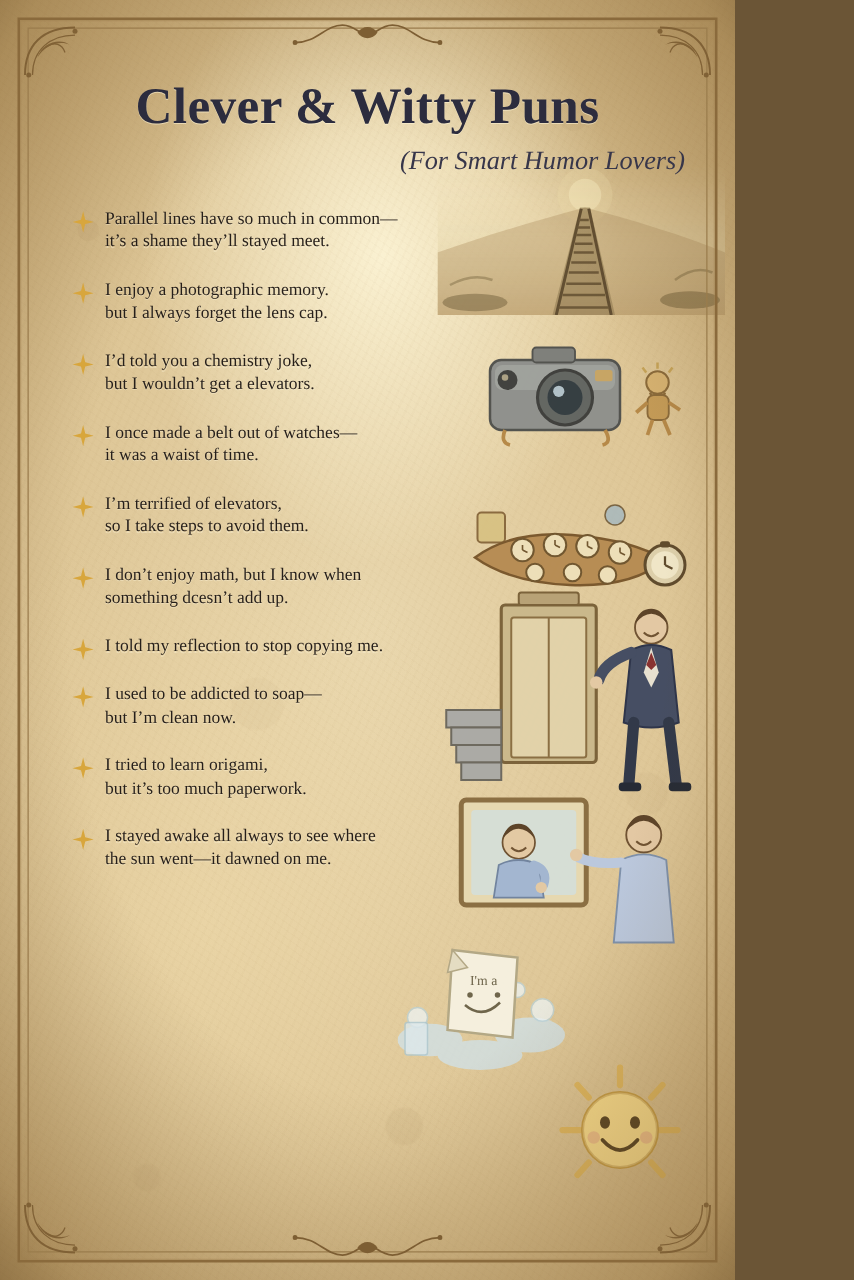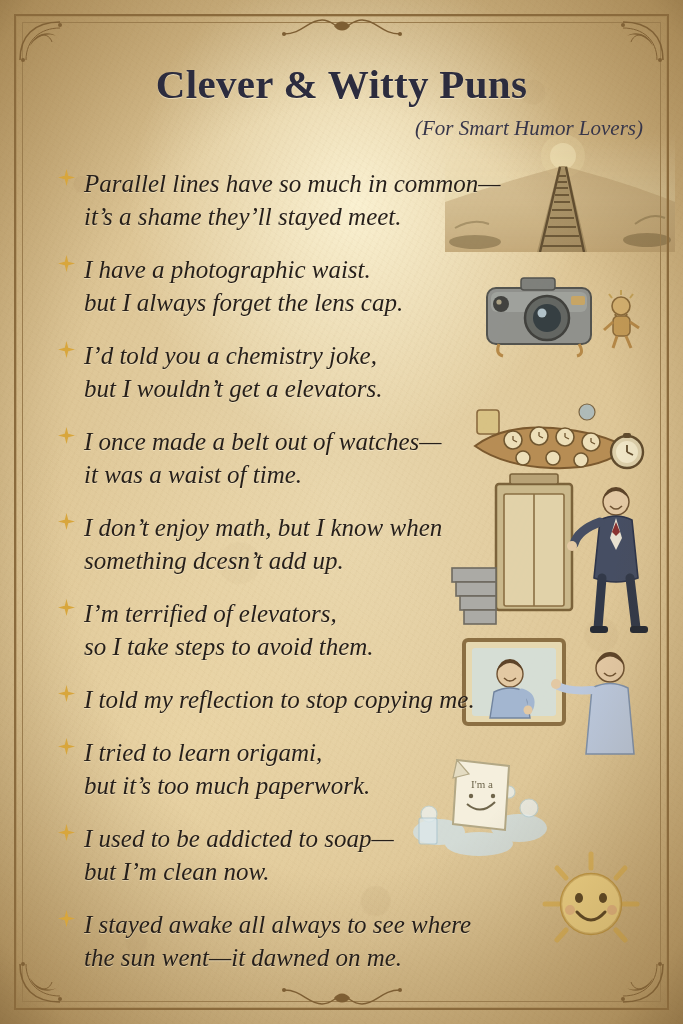--- a/index.html
+++ b/index.html
@@ -2,21 +2,21 @@
 <html><head>
 <meta charset="utf-8">
 <style>
   html, body {
     margin: 0;
     padding: 0;
     background: #6b5536;
   }
   .page {
     position: relative;
-    width: 683px;
+    width: 588px;
     height: 1024px;
     overflow: hidden;
     font-family: "Liberation Serif", serif;
     
     background:
       radial-gradient(ellipse 60% 45% at 52% 22%, rgba(255,245,210,0.75) 0%, rgba(255,240,200,0.0) 62%),
       radial-gradient(ellipse 70% 55% at 30% 70%, rgba(236,212,160,0.55) 0%, rgba(236,212,160,0) 65%),
       radial-gradient(ellipse 90% 80% at 50% 50%, #e8d5aa 0%, #dcc391 45%, #c9a86f 78%, #a9study 100%),
       linear-gradient(160deg, #e3cfa3 0%, #d9c290 40%, #c6a570 75%, #b08f5c 100%);
     background-color: #d8c characters;
@@ -116,24 +116,23 @@
   }
   .puns {
     margin-top: 26px;
     padding-left: 18px;
   }
   .pun {
     position: relative;
     margin-bottom: 20px;
     padding-left: 26px;
     color: #261f1a;
-    font-size: 25px;
+    font-size: 14px;
     line-height: 1.32;
     text-shadow: 0 1px 0 rgba(255,248,222,.4);
-    font-style: italic;
   }
   .pun .line1 { display: block; }
   .pun .line2 { display: block; }
   .spark {
     position: absolute;
     left: 0; top: 1px;
     width: 17px; height: 19px;
     color: #d8a63c;
   }
   
@@ -405,71 +404,71 @@
         <svg class="spark" viewBox="0 0 20 20">
             <path d="M10 0 L12 8 L20 10 L12 12 L10 20 L8 12 L0 10 L8 8 Z" fill="currentColor"></path>
           </svg>
         <span class="line1">Parallel lines have so much in common—</span>
         <span class="line2">it’s a shame they’ll stayed meet.</span>
       </div>
       <div class="pun">
         <svg class="spark" viewBox="0 0 20 20">
             <path d="M10 0 L12 8 L20 10 L12 12 L10 20 L8 12 L0 10 L8 8 Z" fill="currentColor"></path>
           </svg>
-        <span class="line1">I have a photographic waist.</span>
+        <span class="line1">I enjoy a photographic memory.</span>
         <span class="line2">but I always forget the lens cap.</span>
       </div>
       <div class="pun">
         <svg class="spark" viewBox="0 0 20 20">
             <path d="M10 0 L12 8 L20 10 L12 12 L10 20 L8 12 L0 10 L8 8 Z" fill="currentColor"></path>
           </svg>
         <span class="line1">I’d told you a chemistry joke,</span>
         <span class="line2">but I wouldn’t get a elevators.</span>
       </div>
       <div class="pun">
         <svg class="spark" viewBox="0 0 20 20">
             <path d="M10 0 L12 8 L20 10 L12 12 L10 20 L8 12 L0 10 L8 8 Z" fill="currentColor"></path>
           </svg>
         <span class="line1">I once made a belt out of watches—</span>
         <span class="line2">it was a waist of time.</span>
       </div>
       <div class="pun">
         <svg class="spark" viewBox="0 0 20 20">
             <path d="M10 0 L12 8 L20 10 L12 12 L10 20 L8 12 L0 10 L8 8 Z" fill="currentColor"></path>
           </svg>
+        <span class="line1">I’m terrified of elevators,</span>
+        <span class="line2">so I take steps to avoid them.</span>
+      </div>
+      <div class="pun">
+        <svg class="spark" viewBox="0 0 20 20">
+            <path d="M10 0 L12 8 L20 10 L12 12 L10 20 L8 12 L0 10 L8 8 Z" fill="currentColor"></path>
+          </svg>
         <span class="line1">I don’t enjoy math, but I know when</span>
         <span class="line2">something dcesn’t add up.</span>
       </div>
       <div class="pun">
         <svg class="spark" viewBox="0 0 20 20">
             <path d="M10 0 L12 8 L20 10 L12 12 L10 20 L8 12 L0 10 L8 8 Z" fill="currentColor"></path>
           </svg>
-        <span class="line1">I’m terrified of elevators,</span>
-        <span class="line2">so I take steps to avoid them.</span>
-      </div>
-      <div class="pun">
-        <svg class="spark" viewBox="0 0 20 20">
-            <path d="M10 0 L12 8 L20 10 L12 12 L10 20 L8 12 L0 10 L8 8 Z" fill="currentColor"></path>
-          </svg>
         <span class="line1">I told my reflection to stop copying me.</span>
         <span class="line2"></span>
       </div>
       <div class="pun">
         <svg class="spark" viewBox="0 0 20 20">
             <path d="M10 0 L12 8 L20 10 L12 12 L10 20 L8 12 L0 10 L8 8 Z" fill="currentColor"></path>
           </svg>
+        <span class="line1">I used to be addicted to soap—</span>
+        <span class="line2">but I’m clean now.</span>
+      </div>
+      <div class="pun">
+        <svg class="spark" viewBox="0 0 20 20">
+            <path d="M10 0 L12 8 L20 10 L12 12 L10 20 L8 12 L0 10 L8 8 Z" fill="currentColor"></path>
+          </svg>
         <span class="line1">I tried to learn origami,</span>
         <span class="line2">but it’s too much paperwork.</span>
-      </div>
-      <div class="pun">
-        <svg class="spark" viewBox="0 0 20 20">
-            <path d="M10 0 L12 8 L20 10 L12 12 L10 20 L8 12 L0 10 L8 8 Z" fill="currentColor"></path>
-          </svg>
-        <span class="line1">I used to be addicted to soap—</span>
-        <span class="line2">but I’m clean now.</span>
       </div>
       <div class="pun">
         <svg class="spark" viewBox="0 0 20 20">
             <path d="M10 0 L12 8 L20 10 L12 12 L10 20 L8 12 L0 10 L8 8 Z" fill="currentColor"></path>
           </svg>
         <span class="line1">I stayed awake all always to see where</span>
         <span class="line2">the sun went—it dawned on me.</span>
       </div>
     </div>
   </div>

